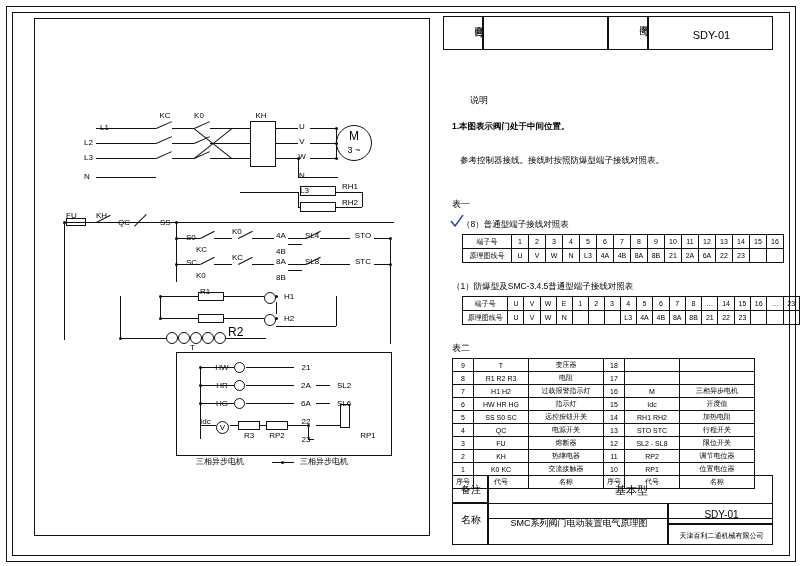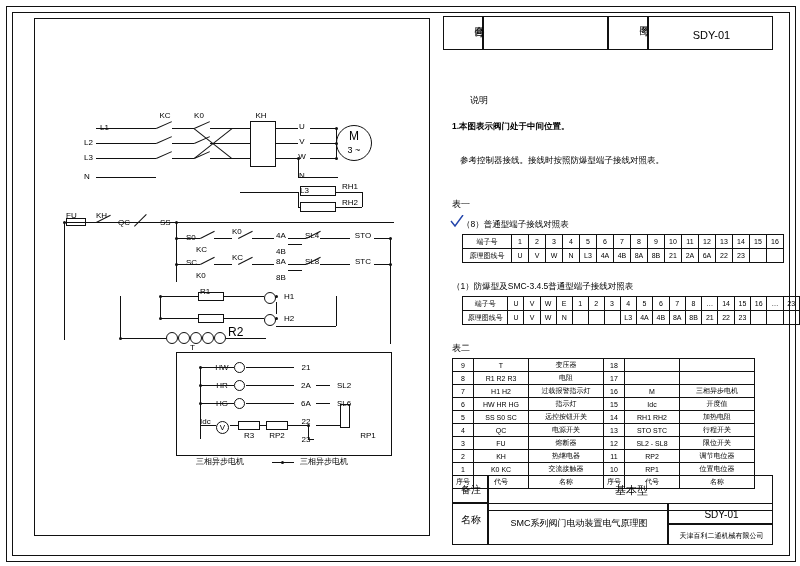--- a/index.html
+++ b/index.html
@@ -225,21 +225,21 @@
             <td style="width: 54px; height: 12px;">代号</td>
             <td style="width: 74px; height: 12px;">名称</td>
           </tr>
         </tbody>
       </table>
   </div>
 
   <div class="box" style="left:452px;top:475px;width:36px;height:28px;">
     <div class="txtc" style="left:0;top:9px;width:36px;font-size:10px;">备注</div>
   </div>
-  <div class="box" style="left:488px;top:475px;width:285px;height:36px;">
+  <div class="box" style="left:488px;top:475px;width:285px;height:44px;">
     <div class="txtc" style="left:0;top:9px;width:285px;font-size:11px;">基本型</div>
   </div>
   <div class="box" style="left:452px;top:503px;width:36px;height:42px;">
     <div class="txtc" style="left:0;top:10px;width:36px;font-size:10px;line-height:11px;">名称</div>
   </div>
   <div class="box" style="left:488px;top:503px;width:180px;height:42px;">
     <div class="txtc" style="left:0;top:15px;width:180px;font-size:9px;text-align:center;">SMC系列阀门电动装置电气原理图</div>
   </div>
   <div class="box" style="left:668px;top:503px;width:105px;height:21px;">
     <div class="txtc" style="left:0;top:6px;width:105px;font-size:10px;">SDY-01</div>

